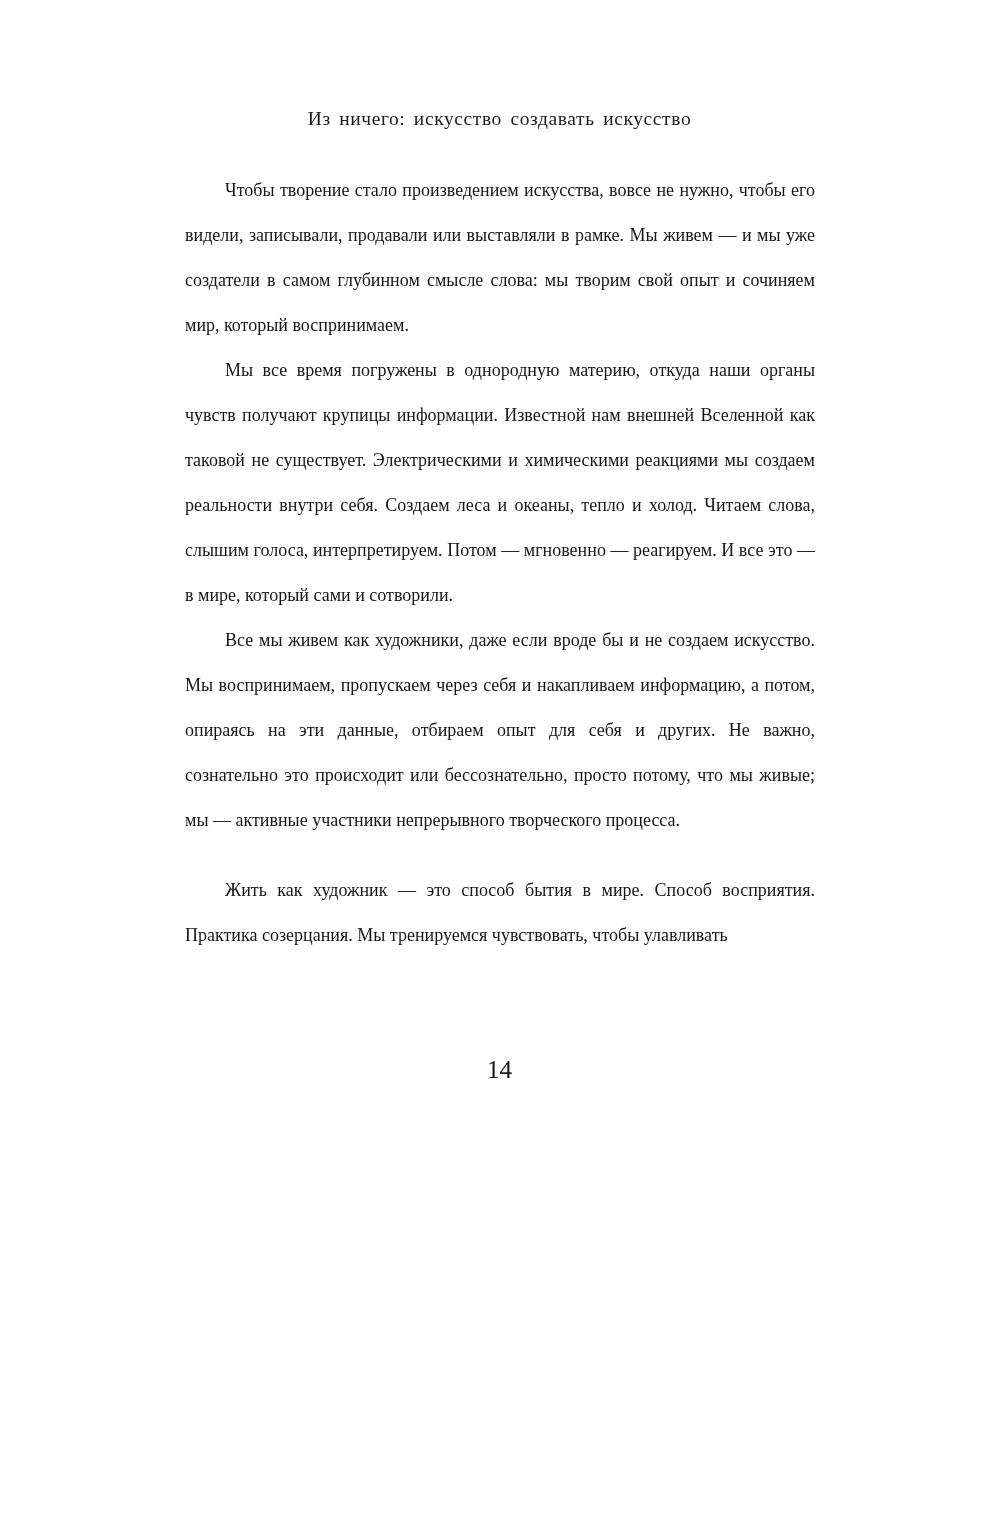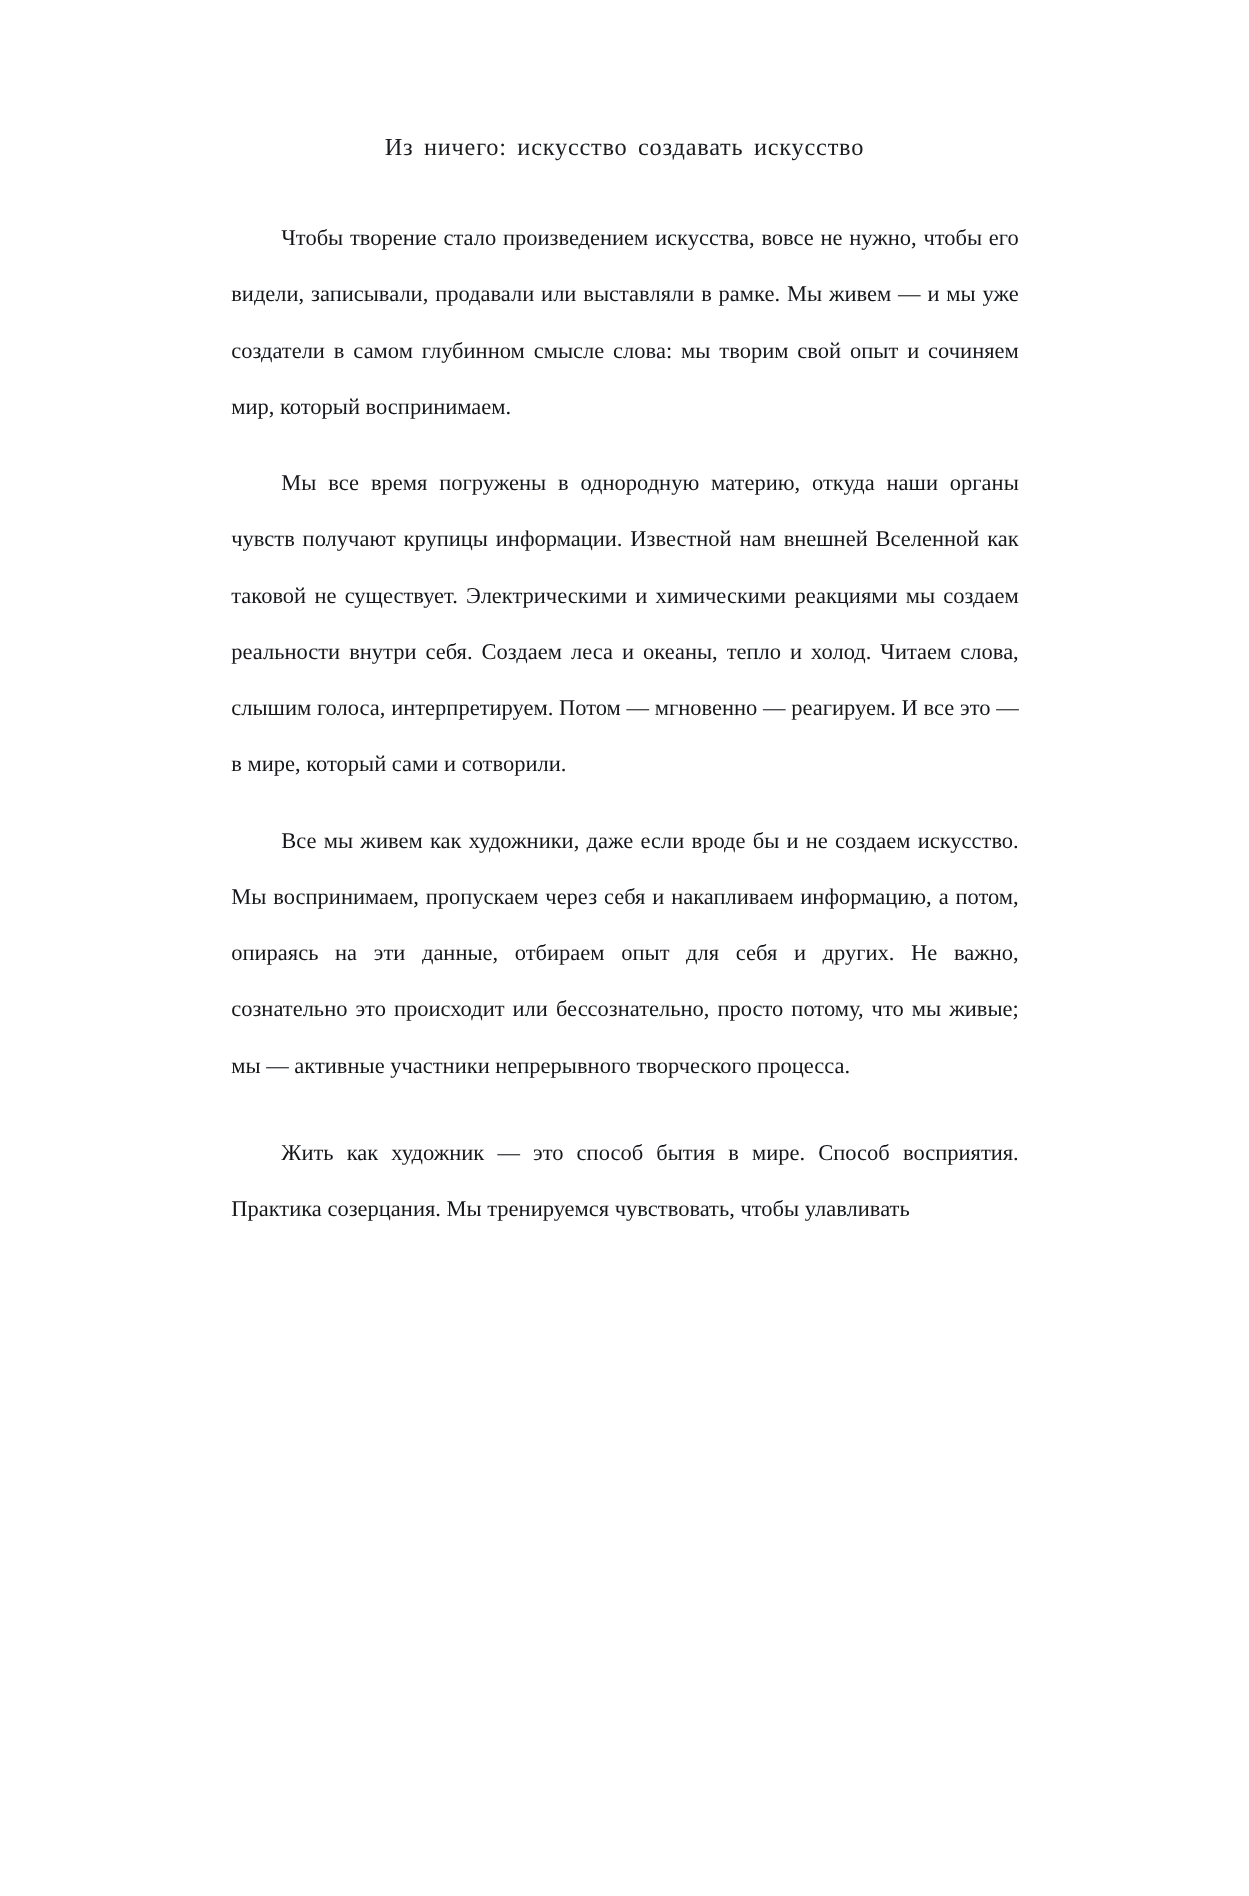--- a/index.html
+++ b/index.html
@@ -40,21 +40,21 @@
     font-size: 18px;
     line-height: 45px;
     text-align: justify;
     text-align-last: left;
     text-indent: 40px;
     color: #14161a;
     -webkit-hyphens: manual;
     hyphens: manual;
   }
   .para + .para {
-    margin-top: 16px;
+    margin-top: 0;
   }
   .para.gap {
     margin-top: 25px;
   }
   .folio {
     position: absolute;
     bottom: 131px;
     left: 0;
     right: 0;
     text-align: center;
@@ -69,14 +69,15 @@
 
   <div class="running-head">Из ничего: искусство создавать искусство</div>
 
   <div class="text-column">
     <p class="para">Чтобы творение стало произведением искусства, вовсе не нужно, чтобы его видели, записывали, продавали или выставляли в рамке. Мы живем — и мы уже создатели в самом глубинном смысле слова: мы творим свой опыт и сочиняем мир, который воспринимаем.</p>
     <p class="para">Мы все время погружены в однородную материю, откуда наши органы чувств получают крупицы информации. Известной нам внешней Вселенной как таковой не существует. Электрическими и химическими реакциями мы создаем реальности внутри себя. Создаем леса и океаны, тепло и холод. Читаем слова, слышим голоса, интерпретируем. Потом — мгновенно — реагируем. И все это — в мире, который сами и сотворили.</p>
     <p class="para">Все мы живем как художники, даже если вроде бы и не создаем искусство. Мы воспринимаем, пропускаем через себя и накапливаем информацию, а потом, опираясь на эти данные, отбираем опыт для себя и других. Не важно, сознательно это происходит или бессознательно, просто потому, что мы живые; мы — активные участники непрерывного творческого процесса.</p>
     <p class="para gap">Жить как художник — это способ бытия в мире. Способ восприятия. Практика созерцания. Мы тренируемся чувствовать, чтобы улавливать</p>
   </div>
 
+  <div class="folio">14</div>
 
 </div>
 
 </body></html>

